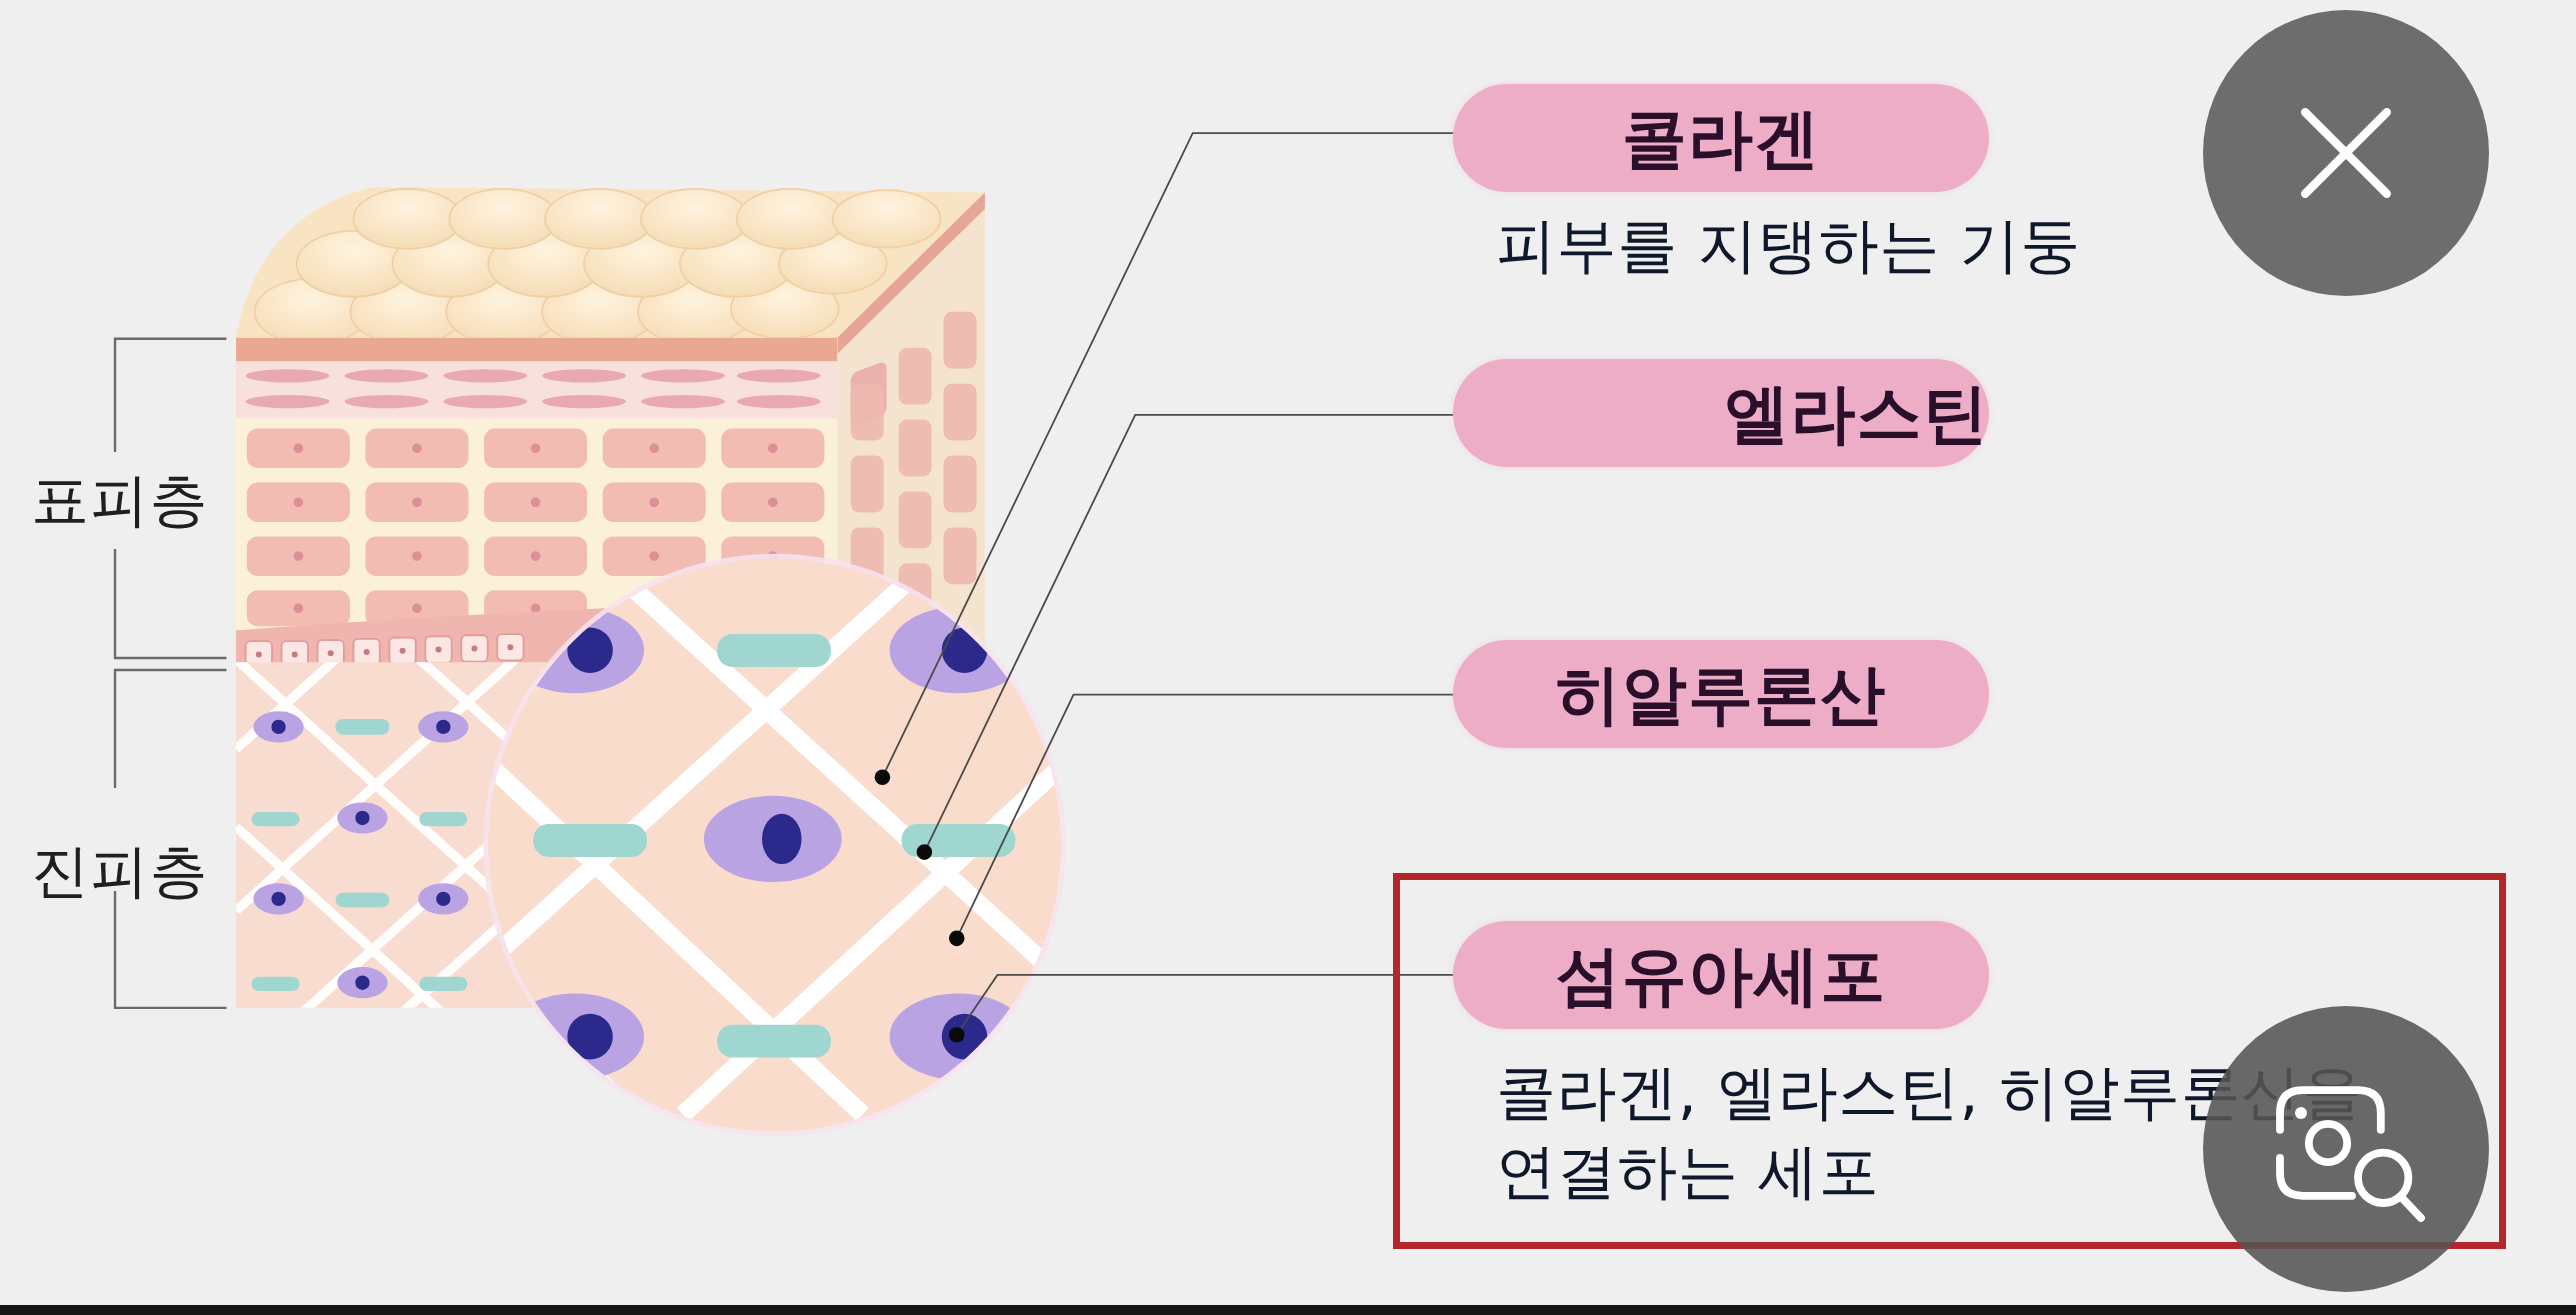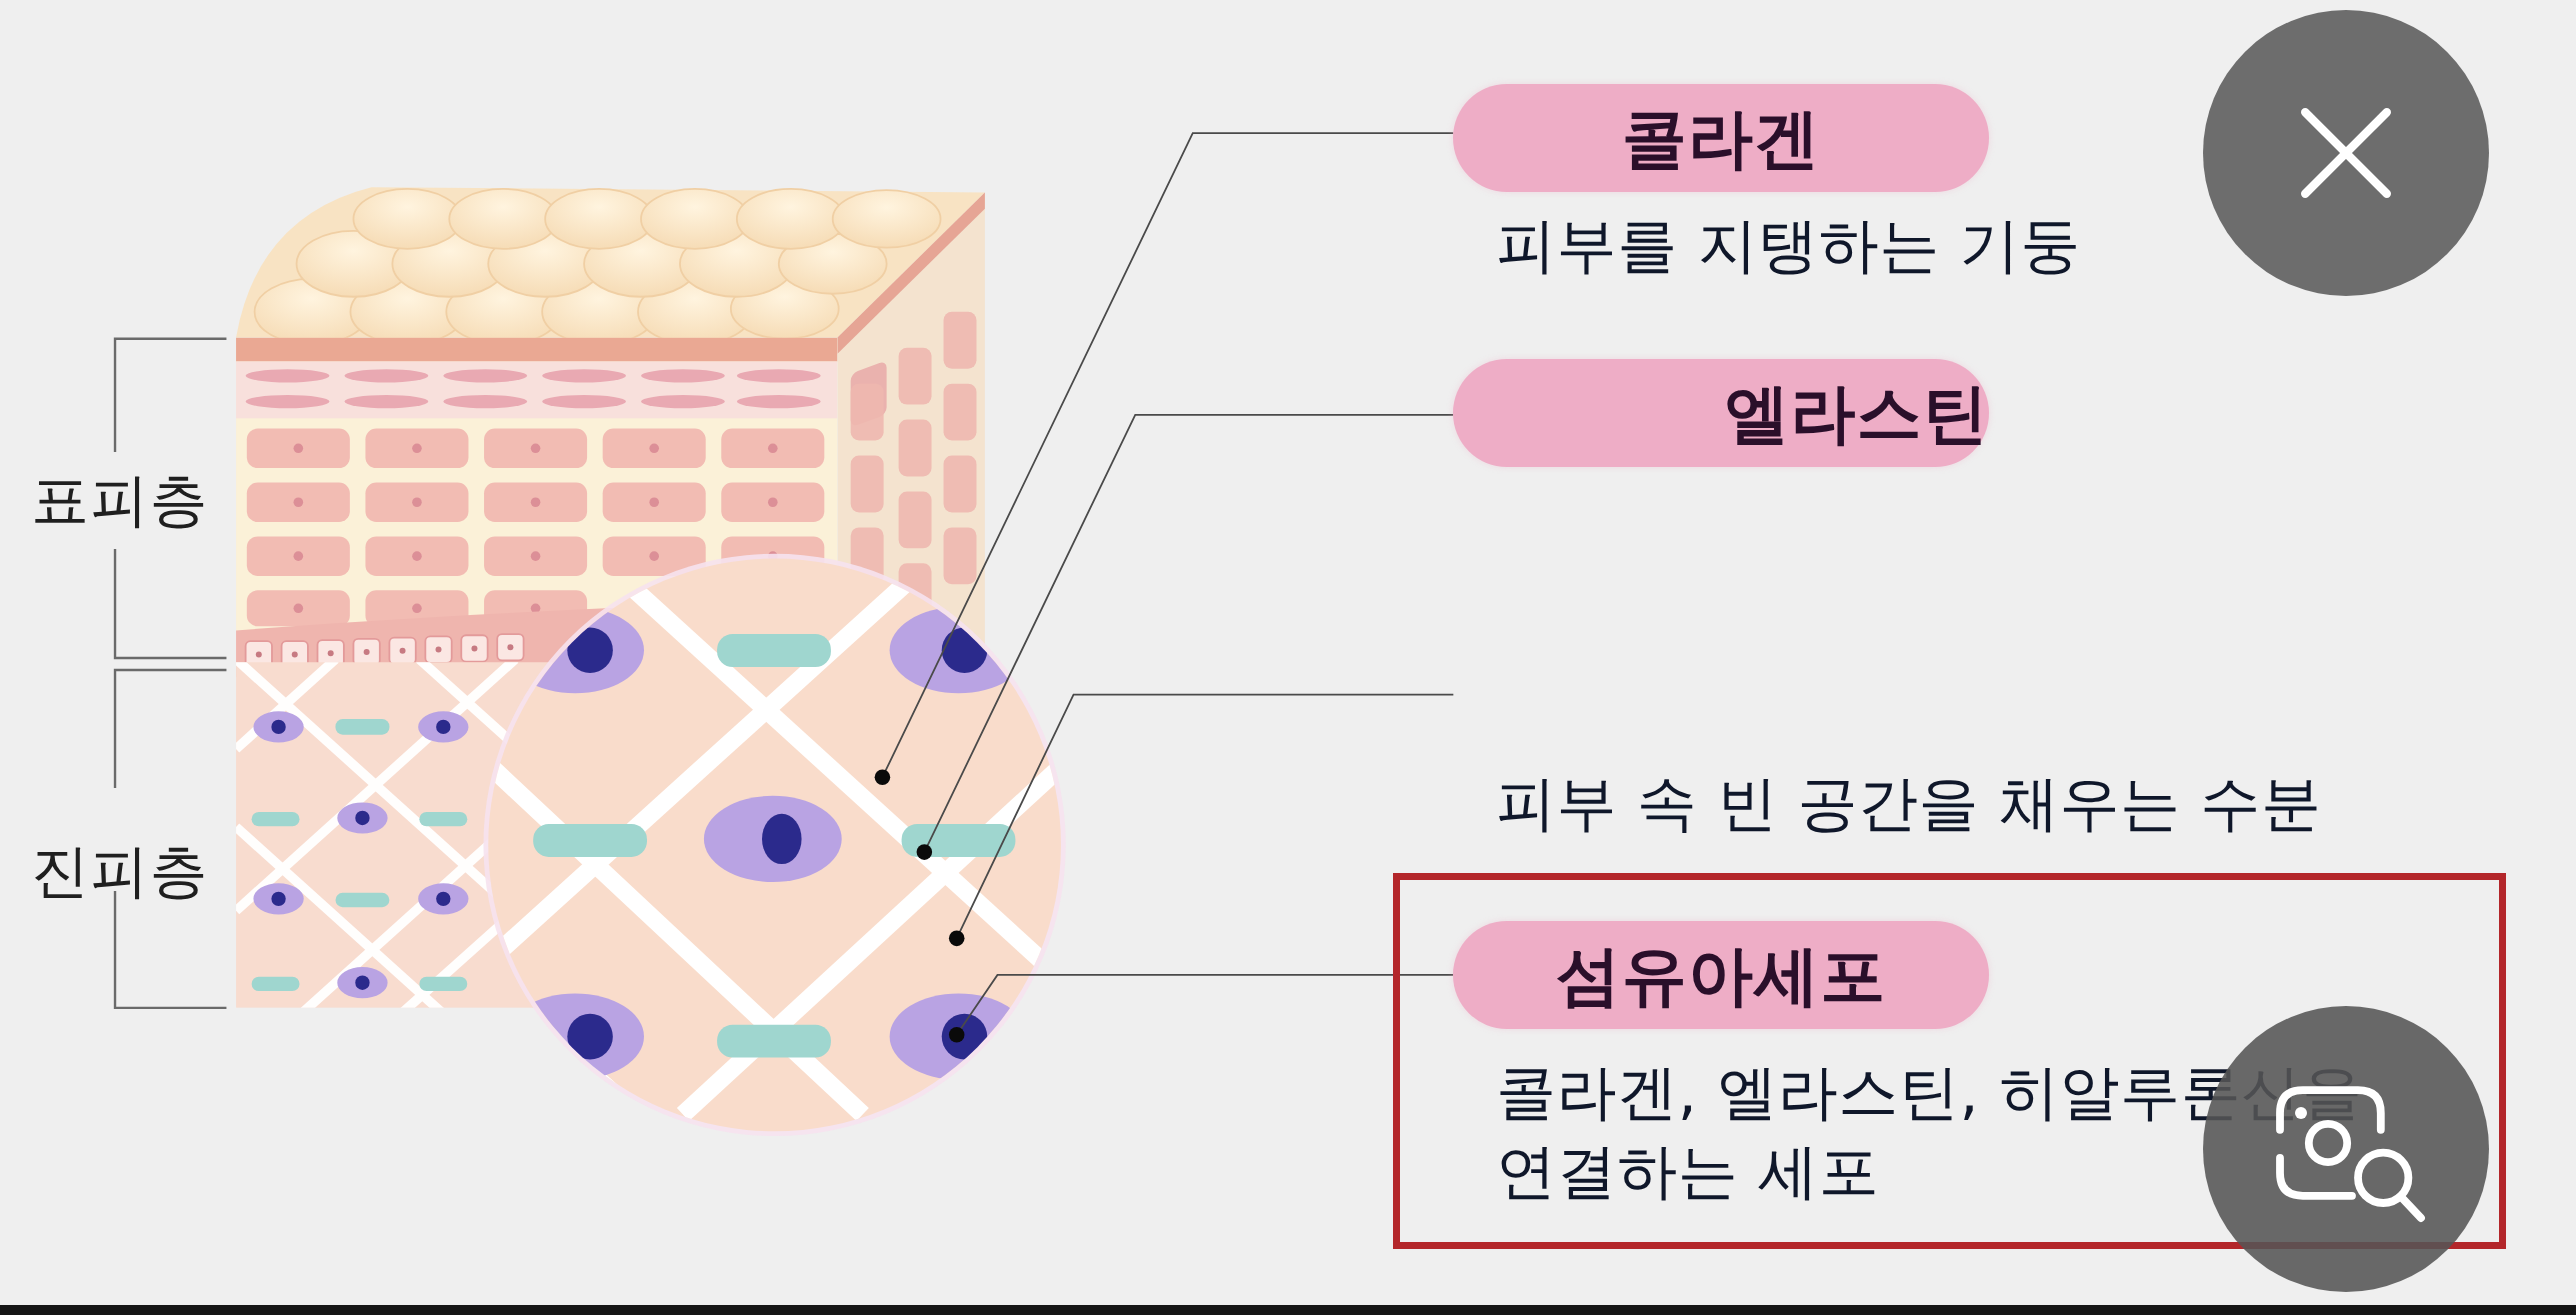--- a/index.html
+++ b/index.html
@@ -286,21 +286,23 @@
 
   <div class="pill" style="left:1453px; top:84px; width:536px;">
     <span>콜라겐</span>
   </div>
   <div class="desc" style="left:1496px; top:206px;">피부를 지탱하는 기둥</div>
 
   <div class="pill" style="left:1453px; top:359px; width:536px;justify-content:flex-end;">
     <span>엘라스틴</span>
   </div>
 
-  <div class="desc" style="left:1496px; top:764px;">피부 속 빈 공간을 채우는 수분</div>
+  <div class="pill" style="left:1453px; top:640px; width:536px;">
+    <span>히알루론산</span>
+  </div>
 
   <div class="highlight-box" style="left:1393px; top:873px; width:1113px; height:376px;"></div>
 
   <div class="pill" style="left:1453px; top:921px; width:536px;text-align:center;">
     <span>섬유아세포</span>
   </div>
   <div class="desc" style="left:1496px; top:1053px;">콜라겐, 엘라스틴, 히알루론산을</div>
   <div class="desc" style="left:1496px; top:1132px;">연결하는 세포</div>
 
   <div class="fab close" style="left:2203px; top:9.6px; width:286px; height:286px;">

